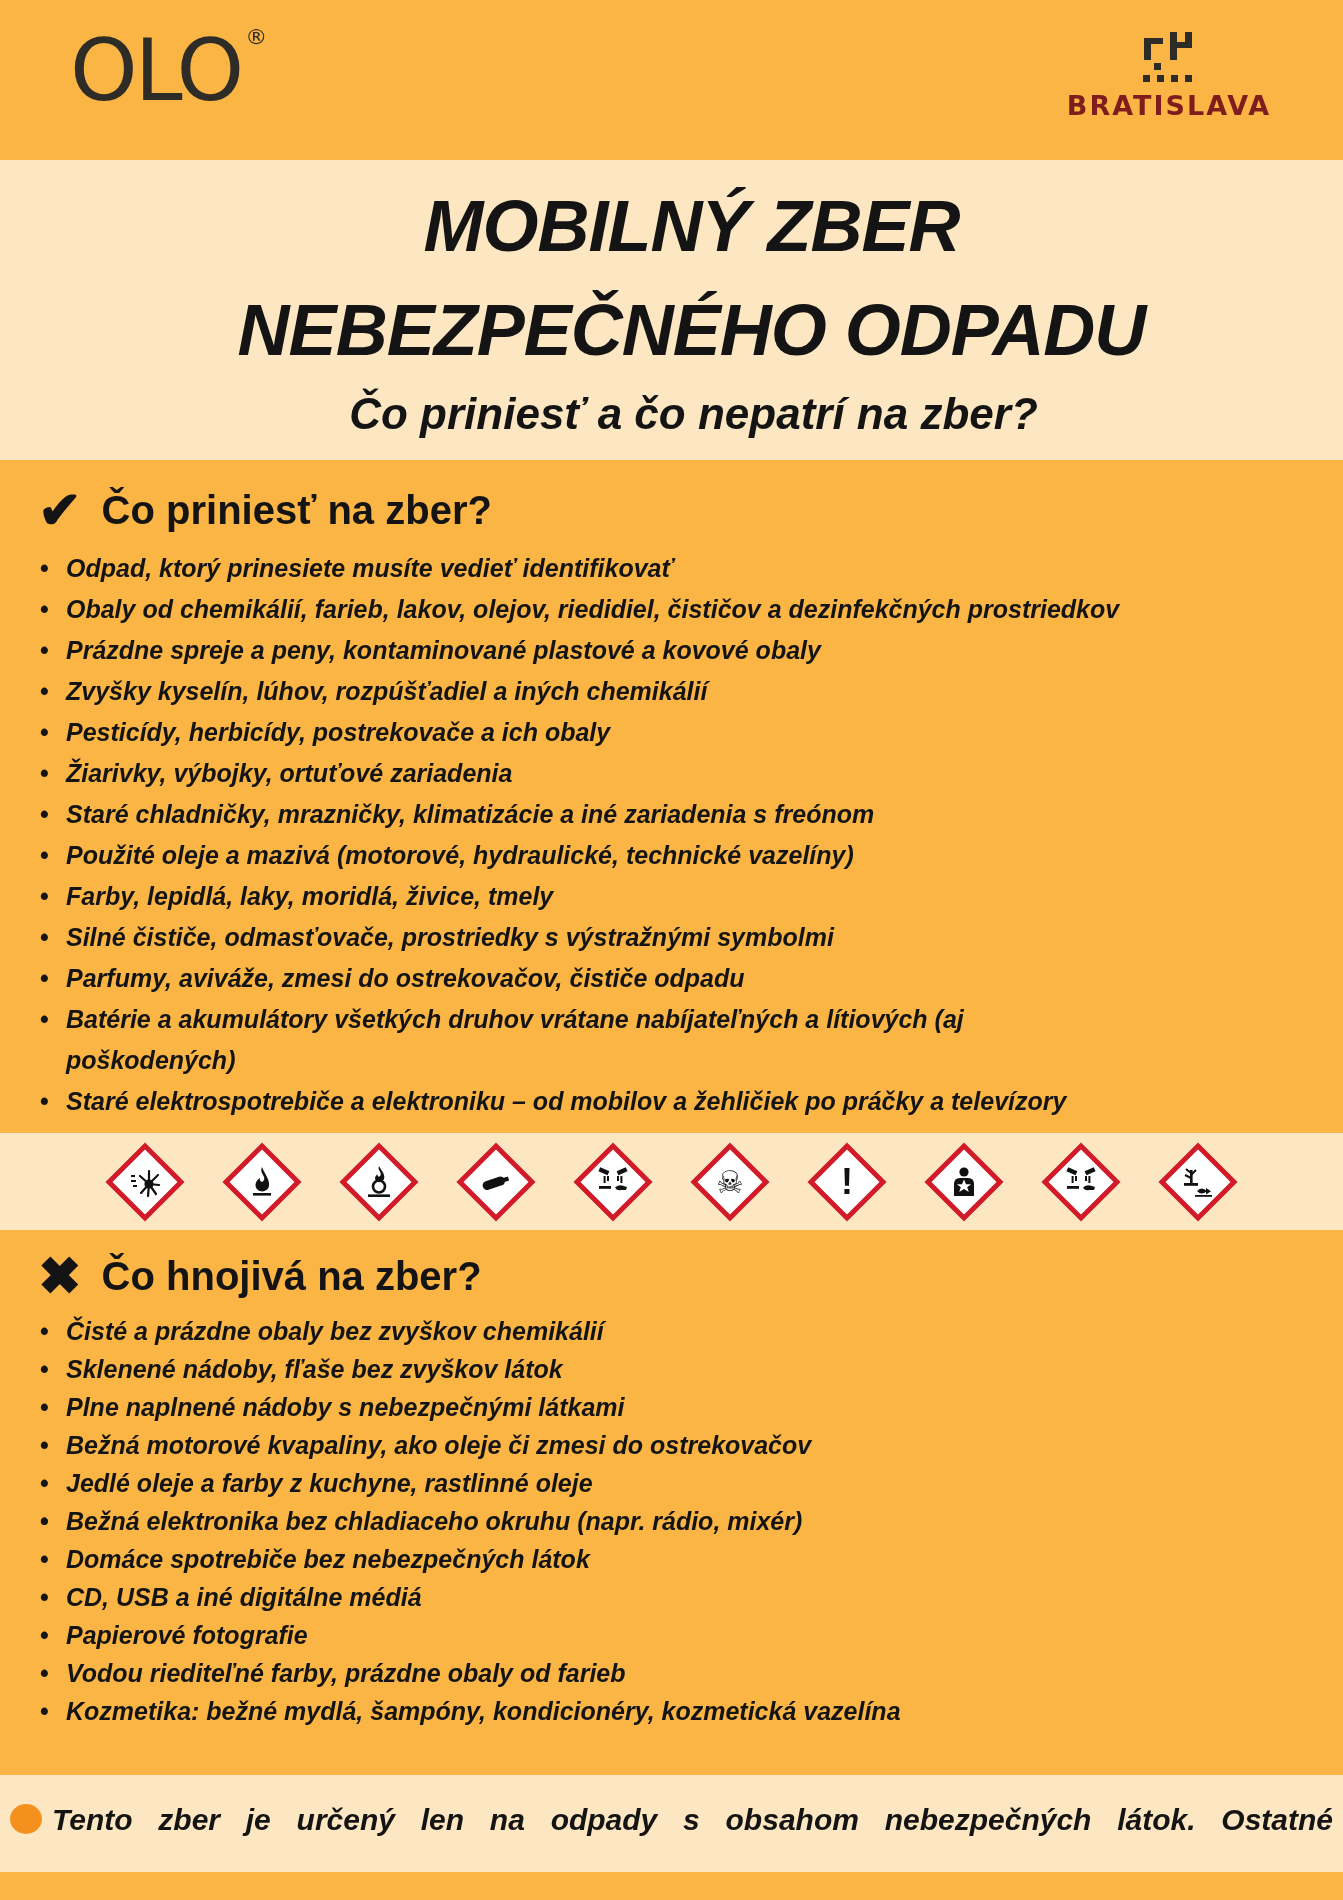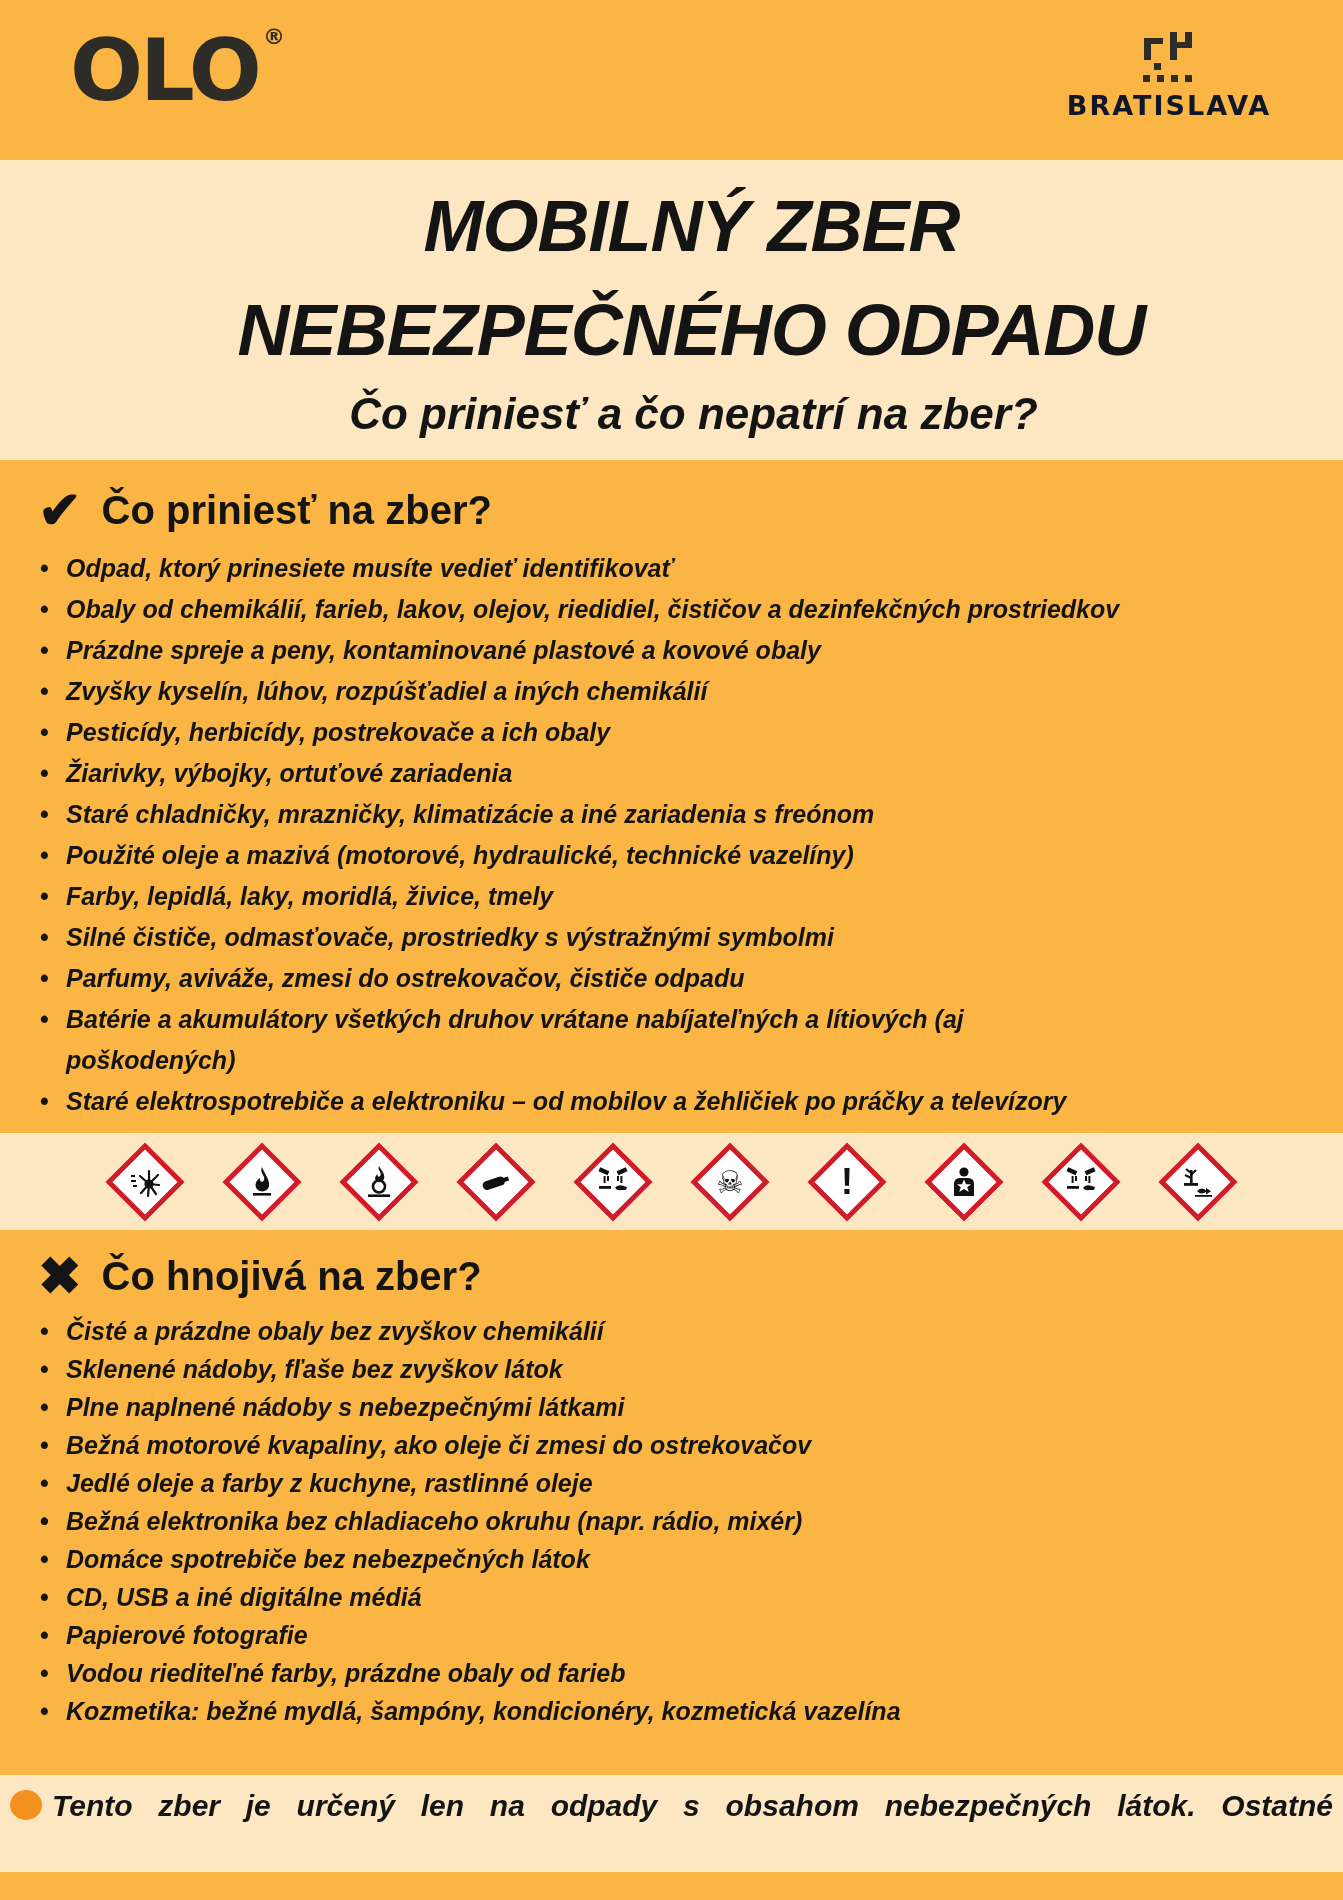--- a/index.html
+++ b/index.html
@@ -7,25 +7,25 @@
     position:relative; width:1343px; height:1900px; margin:0 auto;
     background:#FBB545; overflow:hidden;
     font-family:"Liberation Sans", sans-serif; color:#141414;
   }
   .band { position:absolute; left:0; width:100%; box-sizing:border-box; }
 
   
   #header-band { top:0; height:160px; background:#FBB545; }
   #olo-logo {
     position:absolute; left:70px; top:26px;
-    font-family:"DejaVu Sans", sans-serif; font-weight:bold;
+    font-family:"DejaVu Sans", sans-serif; font-weight:normal;
     font-size:86px; letter-spacing:-3px; color:#2E2C27; line-height:1;
   }
   #olo-logo .reg { font-size:22px; vertical-align:56px; letter-spacing:0; margin-left:4px; }
-  #bratislava-logo { position:absolute; right:56px; top:30px; width:236px; text-align:center; color:#0f172a; }
+  #bratislava-logo { position:absolute; right:56px; top:30px; width:236px; text-align:center; color:#7f1d1d; }
   #bratislava-logo svg { display:block; margin:0 auto 8px auto; }
   #bratislava-label {
     font-family:"DejaVu Sans", sans-serif; font-weight:bold;
     font-size:27px; letter-spacing:2px;
   }
 
   
   #title-band { top:160px; height:300px; background:#FDE7C2; text-align:center; padding-top:14px; }
   .title-line { font-style:italic; font-weight:bold; font-size:72px; line-height:104px; letter-spacing:-1px;margin-left:40px; }
   #subtitle { font-style:italic; font-weight:bold; font-size:44px; line-height:60px; margin-top:2px;padding-left:44px; }
@@ -63,21 +63,21 @@
   .sym {
     transform:rotate(-45deg); width:34px; height:34px;
     display:flex; align-items:center; justify-content:center;
     font-weight:bold; color:#111;
   }
   .sym svg { display:block; }
   .sym.glyph-skull { font-size:31px; line-height:1; font-weight:normal; font-family:"DejaVu Sans", sans-serif; }
   .sym.glyph-excl  { font-size:36px; line-height:1; font-weight:bold; }
 
   
-  #footer-band { top:1775px; height:97px; background:#FDE7C2; padding:9px 10px 0 10px; }
+  #footer-band { top:1775px; height:97px; background:#FDE7C2; padding:23px 10px 0 10px; }
   .footer-line {
     font-style:italic; font-weight:bold; font-size:30px; line-height:44px;
     text-align:justify; text-align-last:justify;
   }
   #footer-dot {
     display:inline-block; width:32px; height:30px; border-radius:50%;
     background:#F4911E; vertical-align:-4px; margin-right:10px;
   }
 </style>
 </head>

